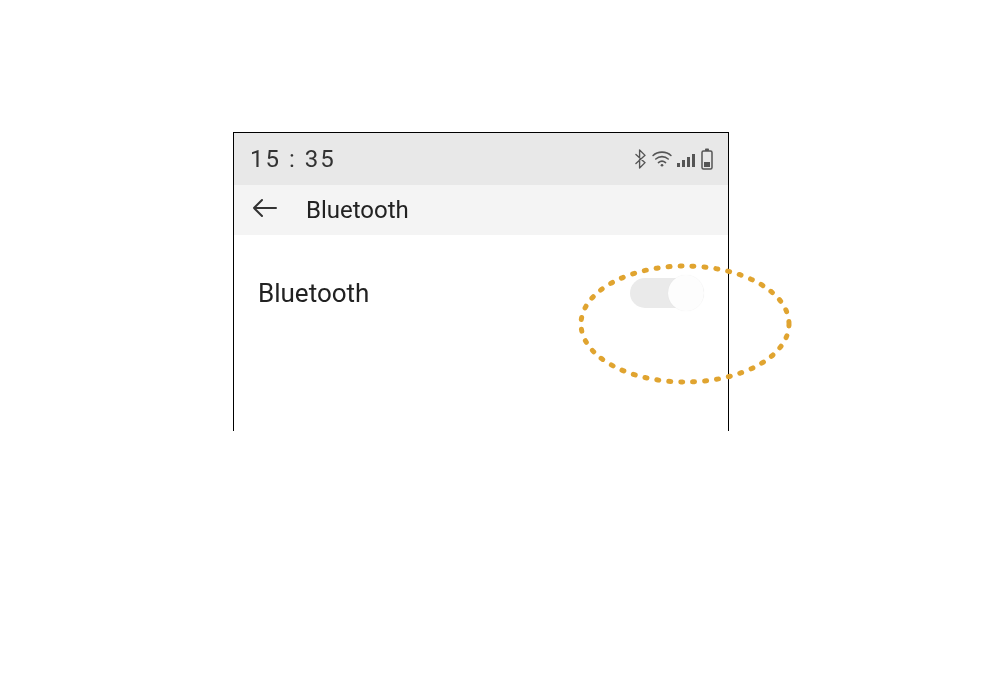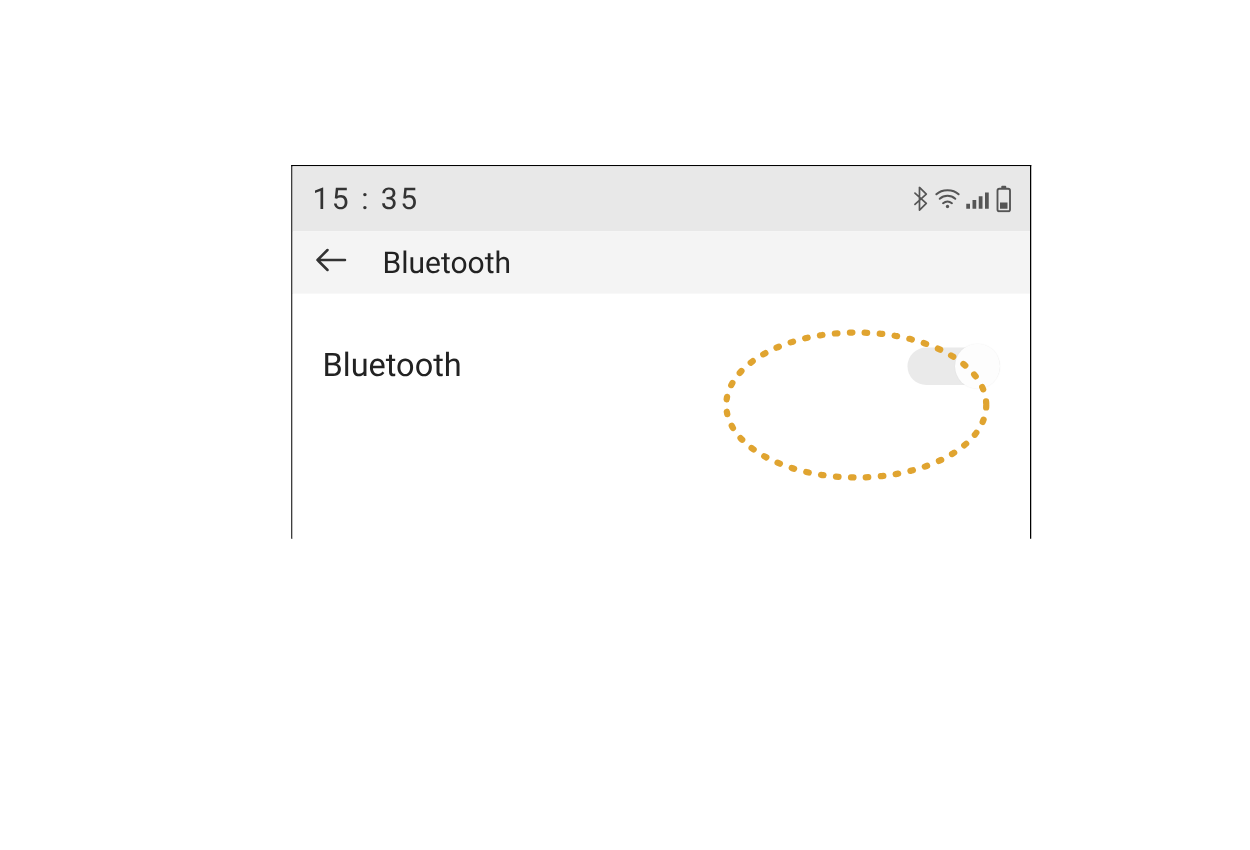--- a/index.html
+++ b/index.html
@@ -11,21 +11,21 @@
       width: 1000px;
       height: 680px;
       background: #ffffff;
       font-family: -apple-system, BlinkMacSystemFont, "Segoe UI", Roboto, sans-serif;
       position: relative;
     }
     .device-frame {
       position: absolute;
       left: 233px;
       top: 132px;
-      width: 592px;
+      width: 496px;
       border-left: 1px solid #000;
       border-right: 1px solid #000;
       border-top: 1px solid #000;
       background: #fff;
     }
     .status-bar {
       height: 52px;
       background: #e8e8e8;
       display: flex;
       align-items: center;

